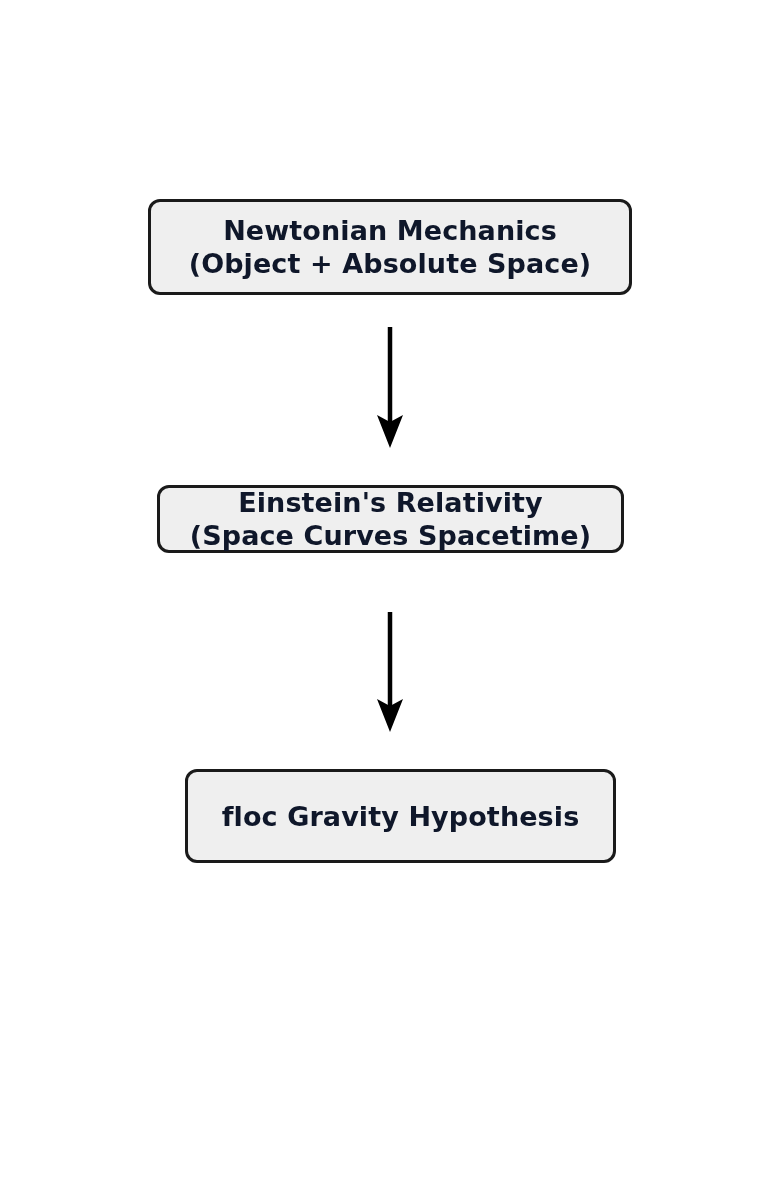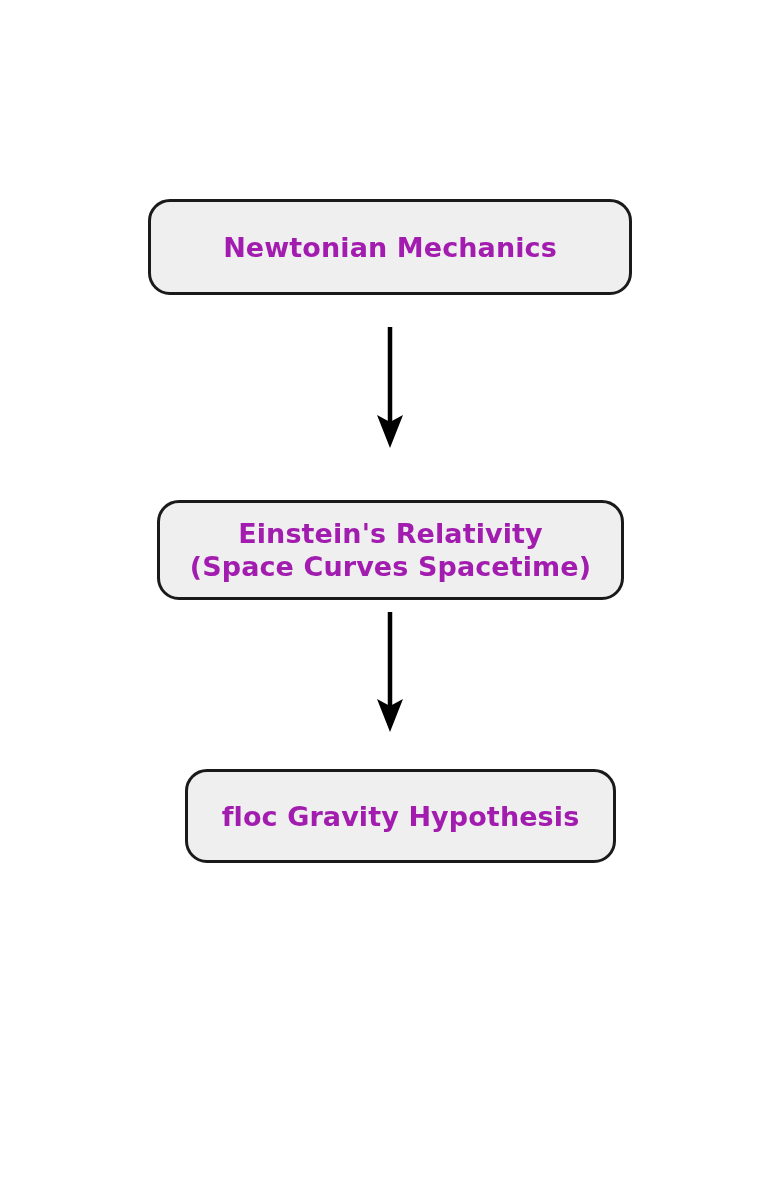--- a/index.html
+++ b/index.html
@@ -19,27 +19,27 @@
     position: relative;
     width: 780px;
     height: 1180px;
   }
 
   .node {
     position: absolute;
     box-sizing: border-box;
     background: #efefef;
     border: 3px solid #1a1a1a;
-    border-radius: 22px;
+    border-radius: 12px;
     display: flex;
     flex-direction: column;
     align-items: center;
     justify-content: center;
     text-align: center;
-    color: #a21caf;
+    color: #0f172a;
     font-weight: bold;
     font-size: 27px;
     line-height: 33px;
     letter-spacing: 0.1px;
     white-space: nowrap;
   }
 
   .node-line {
     display: block;
   }
@@ -50,22 +50,21 @@
     top: 199px;
     width: 484px;
     height: 96px;
   }
 
   
   #node-einstein {
     left: 157px;
     top: 485px;
     width: 467px;
-    height: 100px;
-    margin-top: 15px;
+    height: 68px;
   }
 
   
   #node-floc {
     left: 185px;
     top: 769px;
     width: 431px;
     height: 94px;
   }
 
@@ -97,20 +96,21 @@
     <polygon class="edge-head" points="390,448 377,415 390,422 403,415"></polygon>
   </svg>
 
   <svg class="edge" width="780" height="1180" aria-hidden="true">
     <line class="edge-line" x1="390" y1="612" x2="390" y2="712"></line>
     <polygon class="edge-head" points="390,732 377,699 390,706 403,699"></polygon>
   </svg>
 
   <div class="node" id="node-newtonian">
     <span class="node-line">Newtonian Mechanics</span>
+    <span class="node-line">(Object + Absolute Space)</span>
   </div>
 
   <div class="node" id="node-einstein">
     <span class="node-line">Einstein's Relativity</span>
     <span class="node-line">(Space Curves Spacetime)</span>
   </div>
 
   <div class="node" id="node-floc">
     <span class="node-line">floc Gravity Hypothesis</span>
   </div>

